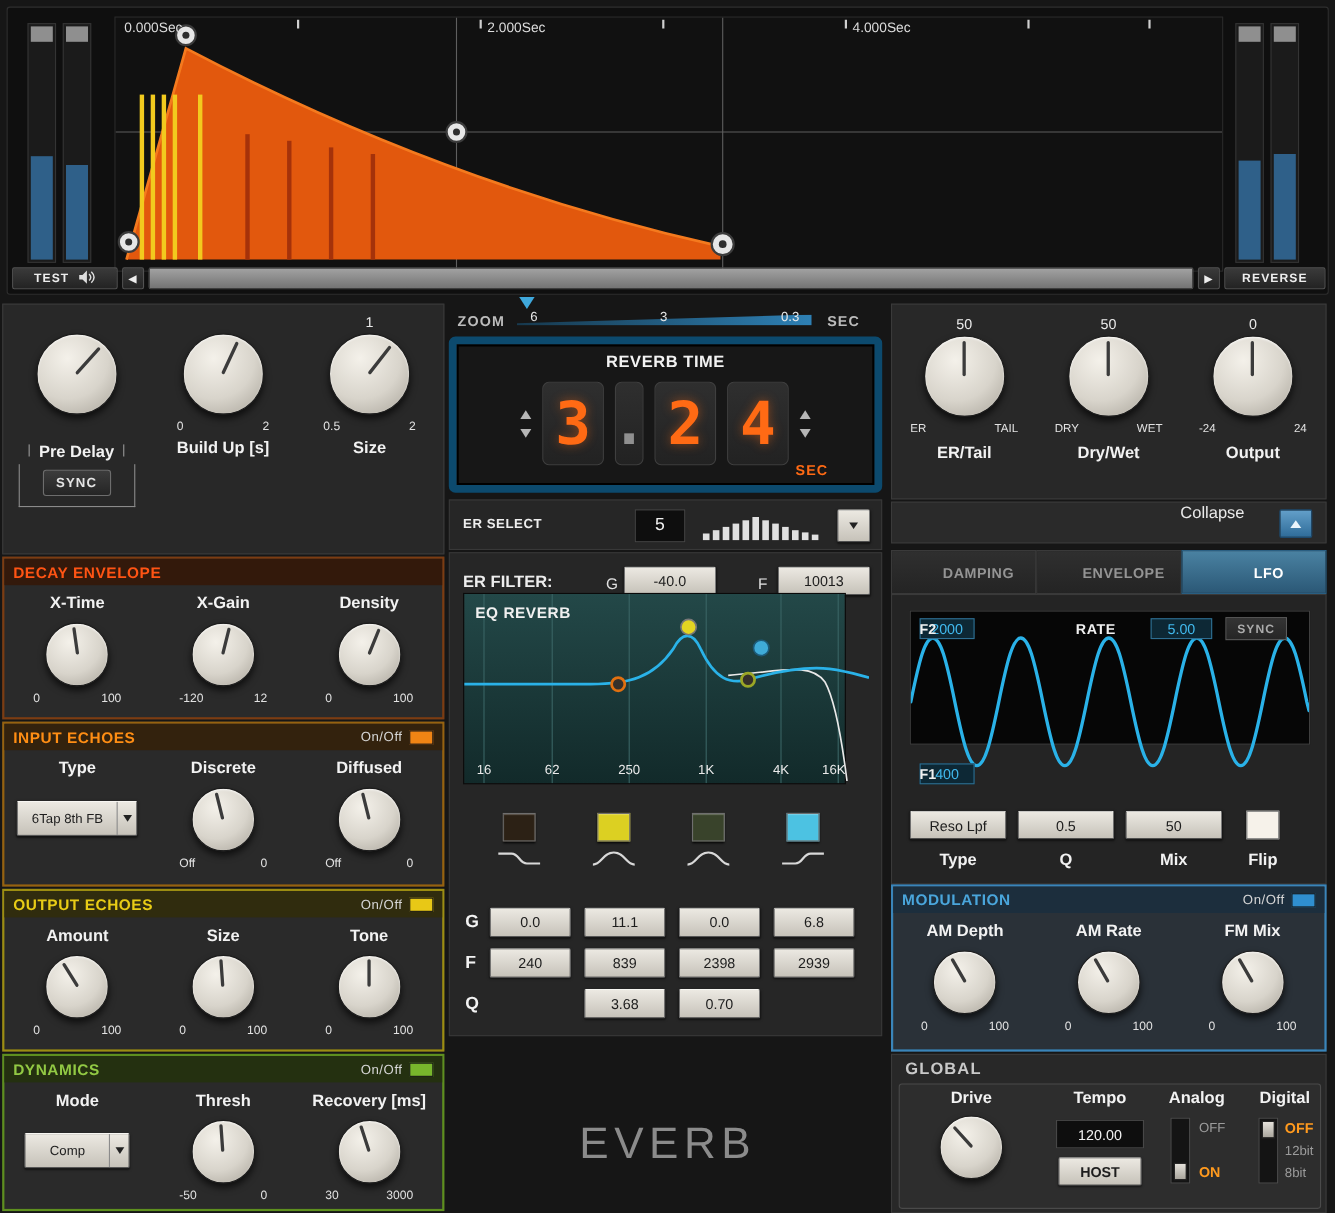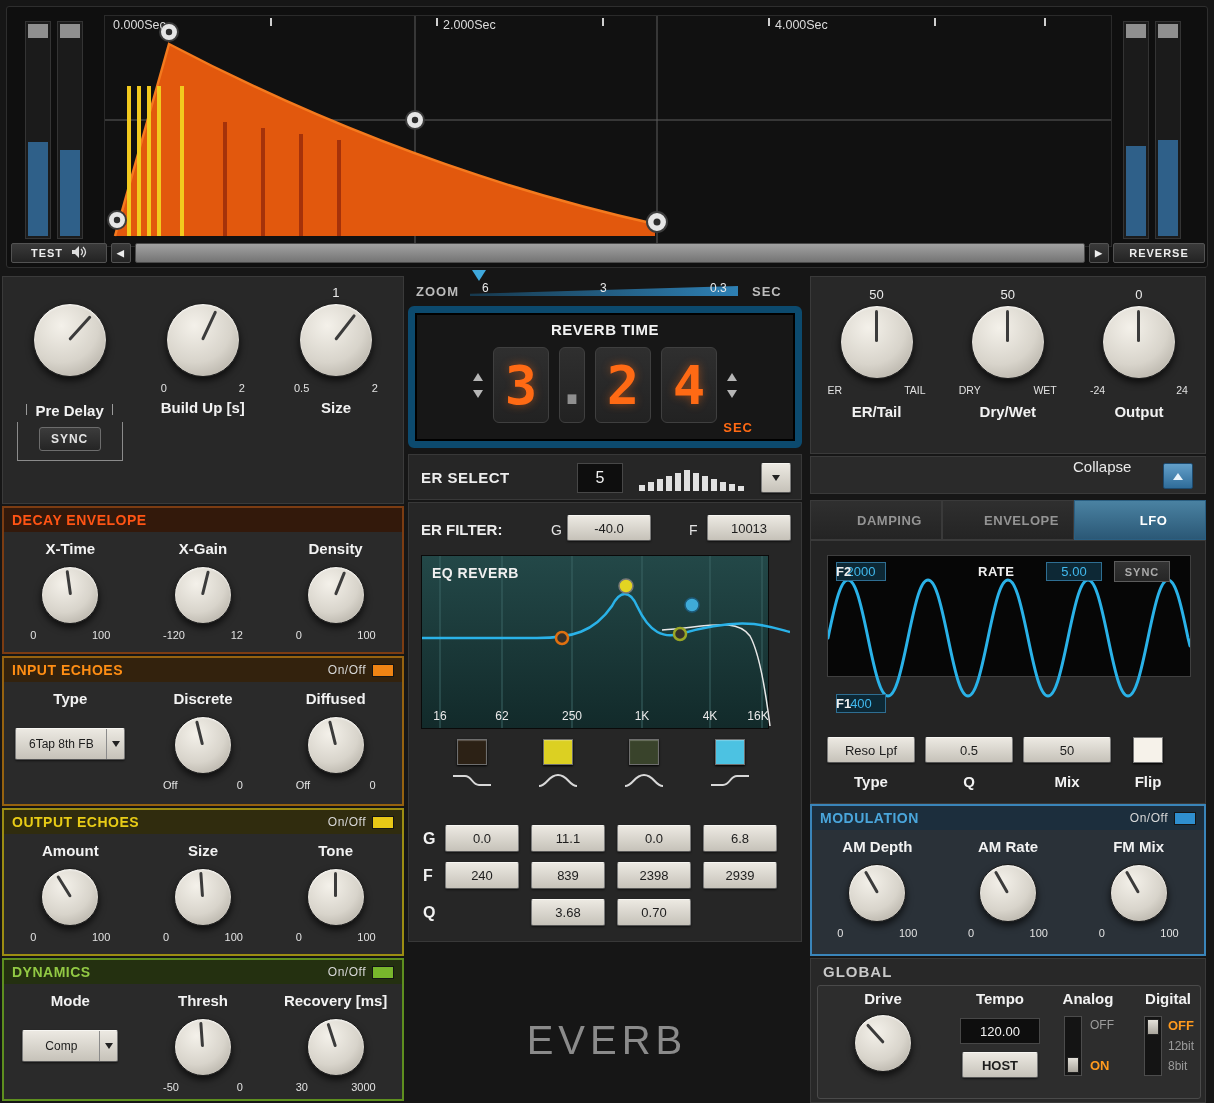--- a/index.html
+++ b/index.html
@@ -109,21 +109,21 @@
     border:1px solid #3f3f3f; border-radius:6px; display:flex; align-items:center; justify-content:center;
     color:#ff6a14; font-family:"DejaVu Sans Mono", monospace; font-weight:bold; font-size:54px;
     text-shadow:0 0 10px rgba(255,106,20,.45); }
   .digit.dot { width:26px; color:#8f8f8f; text-shadow:none; }
   .rt-sec { position:absolute; right:42px; bottom:6px; color:#ff6a14; font-weight:bold; font-size:13px; letter-spacing:1px; }
 
   .er-row { position:absolute; left:408px; top:454px; width:394px; height:46px;
     background:#262626; border:1px solid #383838; }
   .mid-panel { position:absolute; left:408px; top:502px; width:394px; height:440px;
     background:#262626; border:1px solid #383838; }
-  .eq-box { position:absolute; left:12px; top:52px; width:348px; height:174px;
+  .eq-box { position:absolute; left:12px; top:36px; width:348px; height:174px;
     background:linear-gradient(#234848,#122a2a); border:1px solid #0a0a0a; }
   .eq-title { position:absolute; left:10px; top:9px; color:#f0f0f0; font-weight:bold; font-size:14px; letter-spacing:.5px; }
   .freq { position:absolute; bottom:5px; transform:translateX(-50%); color:#eaeaea; font-size:12px; }
   .swatch { position:absolute; top:236px; width:30px; height:26px; border:1px solid #6e6e6e;
     box-shadow:inset 0 1px 1px rgba(255,255,255,.25), 0 1px 2px #000; }
   .ficon { position:absolute; top:268px; }
   .gfq-lbl { position:absolute; color:#f2f2f2; font-weight:bold; font-size:16px; }
   .gfq-btn { position:absolute; width:74px; height:27px; }
 
   .logo { position:absolute; left:408px; top:985px; width:394px; height:100px;
@@ -481,21 +481,21 @@
       <div class="digit">4</div>
       <div class="spin">
           <span class="tri-up"></span>
           <span class="tri-down"></span>
         </div>
     </div>
     <div class="rt-sec">SEC</div>
   </div>
 
   <div class="er-row">
-    <span style="position:absolute;left:12px;top:14px;color:#ededed;font-weight:bold;font-size:15px;letter-spacing:.5px">ER SELECT</span>
+    <span style="position:absolute;left:12px;top:14px;color:#ededed;font-weight:bold;font-size:12px;letter-spacing:.5px">ER SELECT</span>
     <div class="numbox" style="position:absolute;left:168px;top:8px;width:46px;height:30px">5</div>
     <div style="position:absolute;left:228px;top:8px">
       <svg width="112" height="30" viewBox="0 0 112 30">
         <rect x="2" y="22" width="6" height="6" fill="#e0e0e0"></rect>
           <rect x="11" y="19" width="6" height="9" fill="#e0e0e0"></rect>
         <rect x="20" y="16" width="6" height="12" fill="#e0e0e0"></rect>
           <rect x="29" y="13" width="6" height="15" fill="#e0e0e0"></rect>
         <rect x="38" y="10" width="6" height="18" fill="#e0e0e0"></rect>
           <rect x="47" y="7" width="6" height="21" fill="#e0e0e0"></rect>
         <rect x="56" y="10" width="6" height="18" fill="#e0e0e0"></rect>

